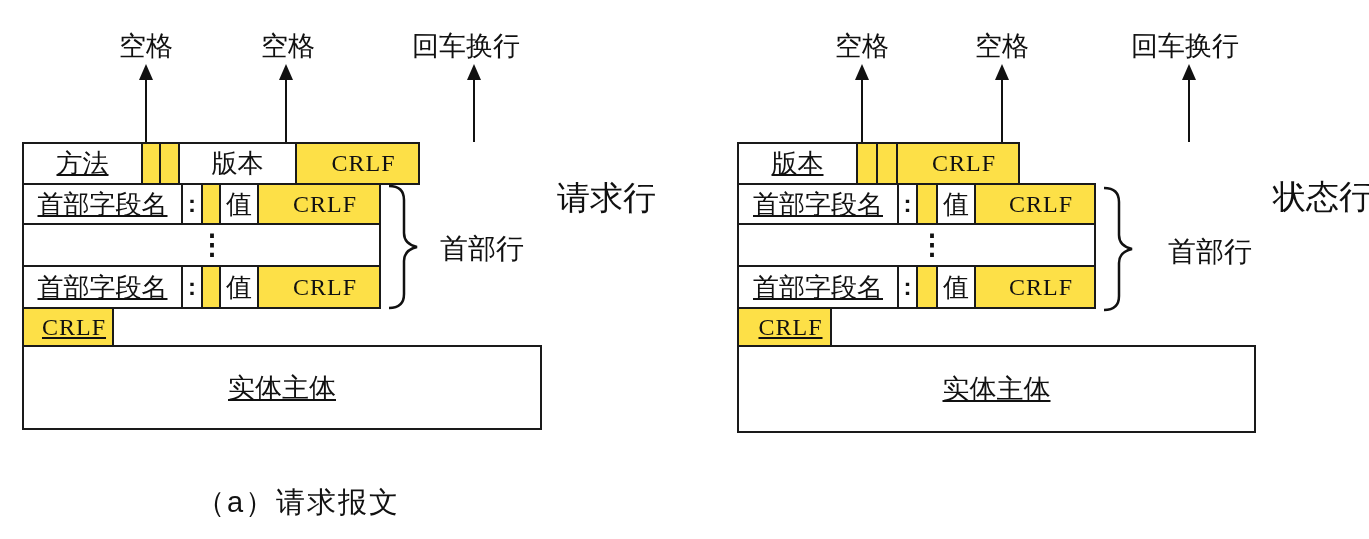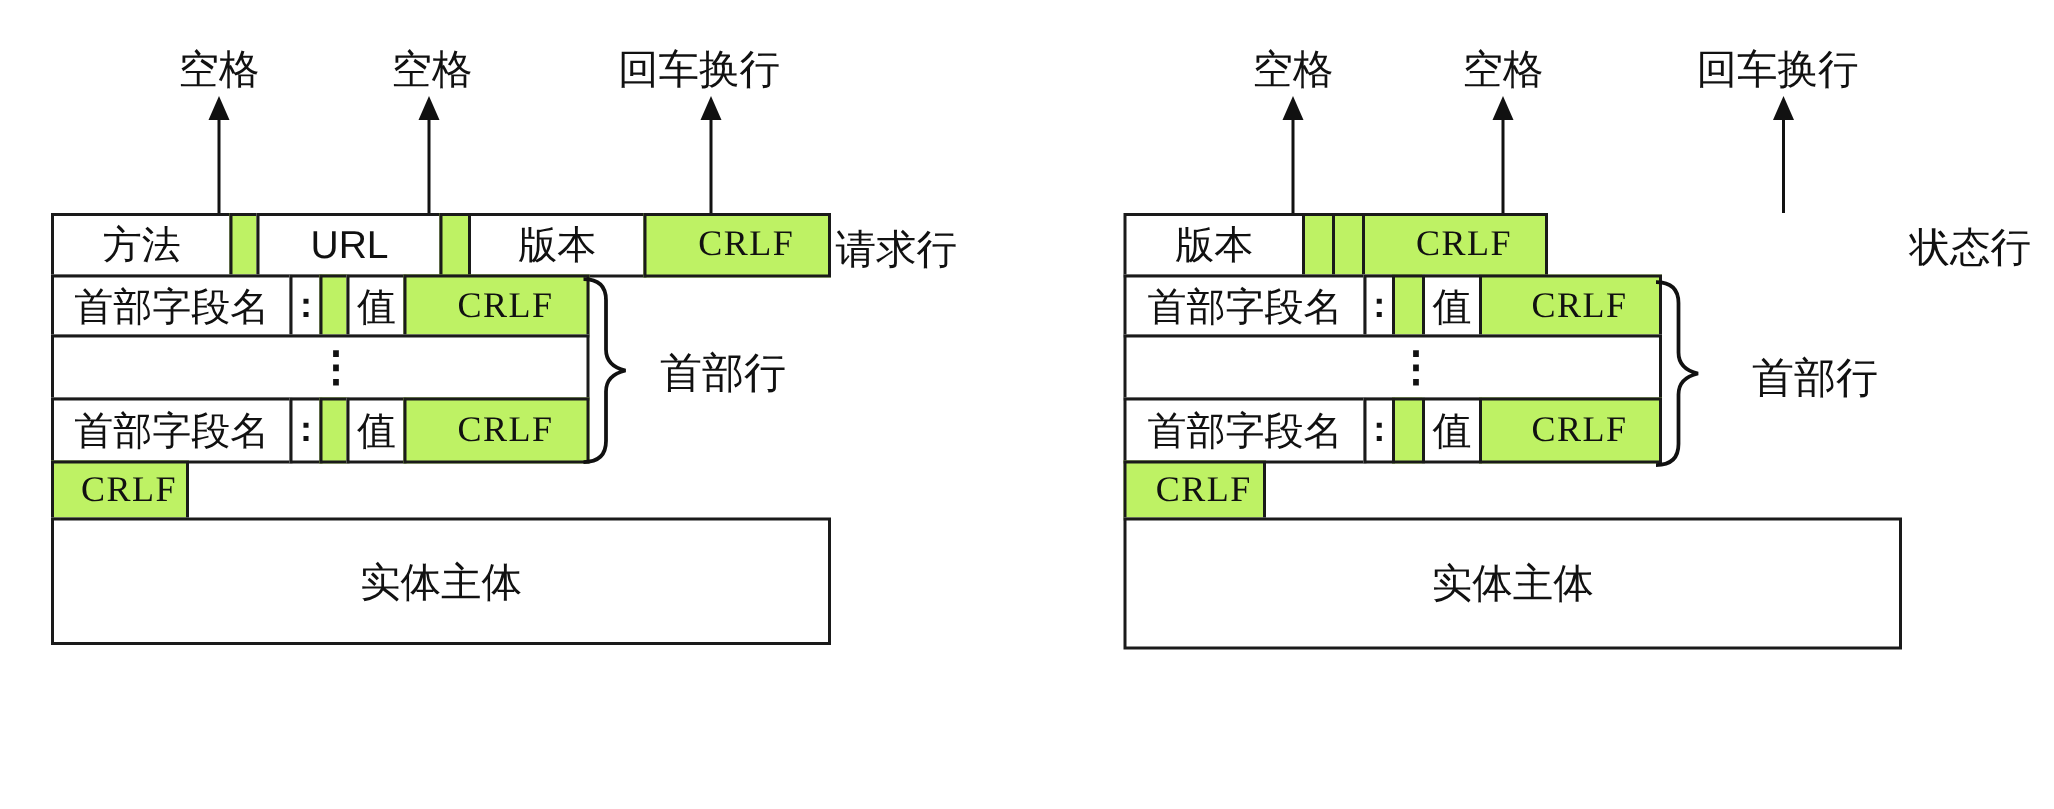--- a/index.html
+++ b/index.html
@@ -6,29 +6,29 @@
   .canvas{
     position:relative;width:1369px;height:539px;background:#ffffff;
     font-family:"Liberation Sans",sans-serif;color:#111;overflow:hidden;
   }
   .row{position:absolute;display:flex;}
   .cell{
     box-sizing:border-box;border:2px solid #1a1a1a;background:#ffffff;
     display:flex;align-items:center;justify-content:center;
     font-size:26px;margin-left:-2px;white-space:nowrap;
   }
-  .cell:first-child{margin-left:16px;}
-  .tan{background:#bef264;padding-left:12px;}
+  .cell:first-child{margin-left:4px;text-decoration:underline;}
+  .tan{background:#fde047;padding-left:12px;}
   .crlf-text{font-family:"Liberation Serif",serif;font-size:24px;letter-spacing:1px;}
   .colon{font-weight:bold;font-size:24px;}
   .arrow{position:absolute;width:14px;height:78px;display:flex;flex-direction:column;align-items:center;}
   .arrow-head{width:0;height:0;border-left:7px solid transparent;border-right:7px solid transparent;border-bottom:16px solid #111;}
   .arrow-shaft{width:2px;flex:1;background:#111;}
   .arrow-label{position:absolute;transform:translateX(-50%);font-size:27px;white-space:nowrap;}
-  .line-label{position:absolute;font-size:27px;white-space:nowrap;}
+  .line-label{position:absolute;font-size:33px;white-space:nowrap;margin-top:28px;}
   .brace{position:absolute;}
   .brace-label{position:absolute;font-size:28px;white-space:nowrap;}
   .ellipsis{position:absolute;top:50%;transform:translateY(-50%);font-size:28px;font-weight:bold;line-height:1;}
   .caption{position:absolute;transform:translateX(-50%);font-size:29px;letter-spacing:2px;white-space:nowrap;}
   .entity-cell{font-size:27px;}
 </style>
 </head>
 <body>
 
 <div class="canvas">
@@ -46,21 +46,20 @@
       <div class="arrow-shaft"></div>
     </div>
   <div class="arrow" style="left:467px;top:64px">
       <div class="arrow-head"></div>
       <div class="arrow-shaft"></div>
     </div>
 
   <div class="row" style="left:18px;top:142px;height:43px">
     <div class="cell" style="width:121px">方法</div>
     <div class="cell tan" style="width:20px"></div>
-    <div class="cell" style="width:124px">URL</div>
     <div class="cell tan" style="width:21px"></div>
     <div class="cell" style="width:119px">版本</div>
     <div class="cell tan crlf-text" style="width:125px">CRLF</div>
   </div>
   <div class="line-label" style="left:557px;top:148px">请求行</div>
 
   <div class="row" style="left:18px;top:183px;height:42px">
     <div class="cell" style="width:161px">首部字段名</div>
     <div class="cell colon" style="width:22px">:</div>
     <div class="cell tan" style="width:20px"></div>
@@ -88,20 +87,21 @@
   <div class="brace-label" style="left:440px;top:230px">首部行</div>
 
   <div class="row" style="left:18px;top:307px;height:40px">
     <div class="cell tan crlf-text" style="width:92px">CRLF</div>
   </div>
 
   <div class="row" style="left:18px;top:345px;height:85px">
     <div class="cell entity-cell" style="width:520px">实体主体</div>
   </div>
 
+  <div class="caption" style="left:298px;top:483px">（a）请求报文</div>
 
   <div class="arrow-label" style="left:862px;top:28px">空格</div>
   <div class="arrow-label" style="left:1002px;top:28px">空格</div>
   <div class="arrow-label" style="left:1185px;top:28px">回车换行</div>
 
   <div class="arrow" style="left:855px;top:64px">
       <div class="arrow-head"></div>
       <div class="arrow-shaft"></div>
     </div>
   <div class="arrow" style="left:995px;top:64px">

